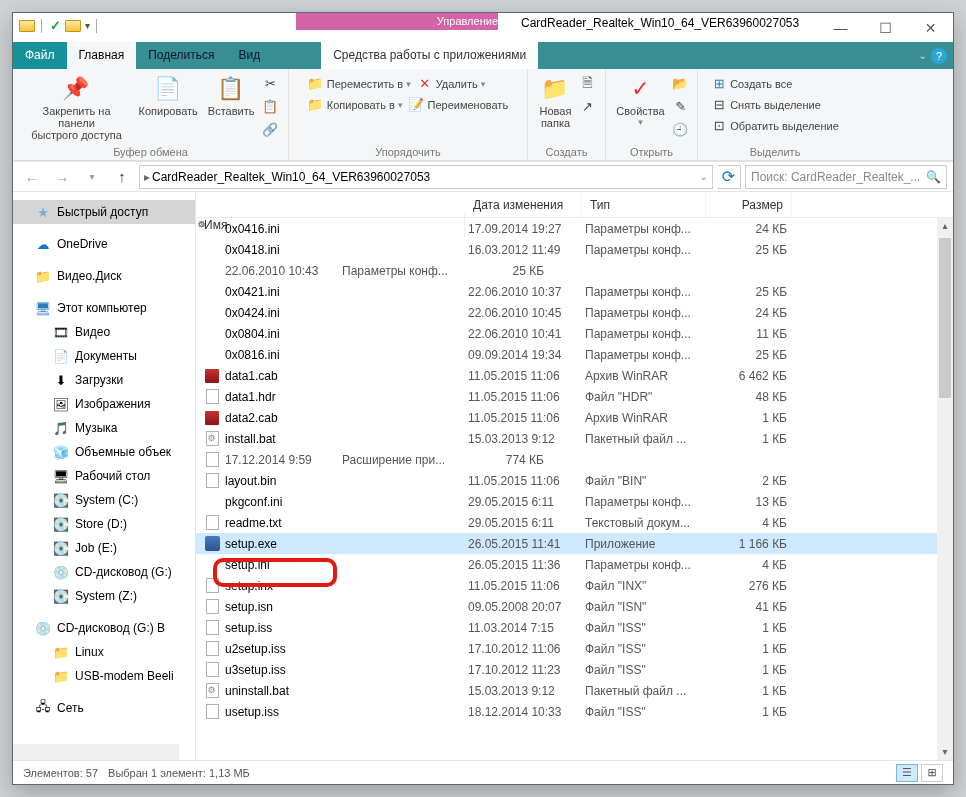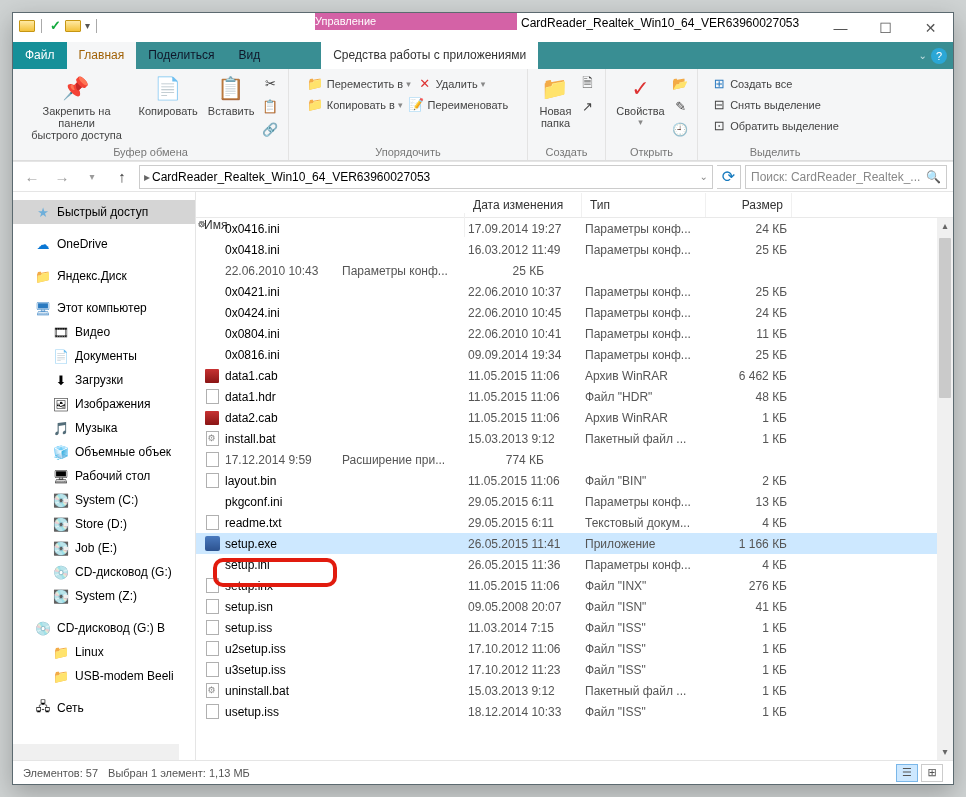--- a/index.html
+++ b/index.html
@@ -4,29 +4,29 @@
 <style>
 * { box-sizing: border-box; margin: 0; padding: 0; font-family: "Segoe UI", Tahoma, sans-serif; }
 body { background: #cfd3d3; width: 966px; height: 797px; overflow: hidden; padding: 12px; }
 .window { width: 942px; height: 773px; background: #fff; box-shadow: 0 8px 24px rgba(0,0,0,.25); border: 1px solid #5c6a70; display: flex; flex-direction: column; position: relative; }
 .titlebar { height: 29px; background: #fff; display: flex; align-items: flex-start; position: relative; }
 .qat { display: flex; align-items: center; height: 22px; padding: 3px 4px 0 6px; gap: 4px; }
 .qat .folder-icon-sm { width: 16px; height: 12px; background: linear-gradient(#ffe9a3,#f3c23b); border: 1px solid #c69613; border-radius: 1px; }
 .qat .divider { width: 3px; height: 14px; border-left: 1px solid #aaa; margin: 0 2px; }
 .qat .check-icon { color: #13aa3e; font-size: 13px; font-weight: bold; }
 .qat .down-arrow { font-size: 10px; color: #555; }
-.manage-tab { position: absolute; left: 302px; top: 0; width: 202px; height: 17px; background: #d462a6; color: #fff; font-size: 11px; text-align: left; line-height: 17px; }
+.manage-tab { position: absolute; left: 283px; top: 0; width: 202px; height: 17px; background: #d462a6; color: #fff; font-size: 11px; text-align: right; line-height: 17px; }
 .win-title { position: absolute; left: 508px; top: 3px; font-size: 12px; color: #000; }
 .winbtns { position: absolute; right: 0; top: 0; display: flex; }
 .winbtn { width: 45px; height: 29px; display: flex; align-items: center; justify-content: center; color: #555; font-size: 14px; }
 .winbtn.close { background: transparent; }
 .tabrow { height: 27px; background: #398e93; display: flex; align-items: flex-end; color: #fff; font-size: 12px; position: relative; }
 .tabrow .file-tab { background: #169099; color: #fff; padding: 6px 12px; height: 27px; margin: 0; }
 .tabrow .tab { padding: 6px 12px; height: 27px; color: #0f172a; }
-.tabrow .tab.active { background: #f5f6f7; color: #a16207; }
+.tabrow .tab.active { background: #f5f6f7; color: #000000; }
 .tabrow .tab.tools { background: #fff; color: #333; margin-left: 49px; }
 .tabrow .help { position: absolute; right: 6px; top: 6px; width: 16px; height: 16px; border-radius: 50%; background: #2ba7d6; color: #fff; font-size: 11px; text-align: center; line-height: 16px; }
 .tabrow .expand { position: absolute; right: 26px; top: 8px; color: #c6e0e2; font-size: 10px; }
 .ribbon { height: 92px; background: #f5f6f7; border-bottom: 1px solid #ddd; display: flex; font-size: 11px; color: #444; }
 .rgroup { display: flex; flex-direction: column; align-items: center; border-right: 1px solid #e3e3e3; padding: 4px 6px 0; }
 .rgroup .items { display: flex; gap: 6px; flex: 1; align-items: flex-start; }
 .rgroup .glabel { font-size: 11px; color: #777; margin-bottom: 2px; text-align: center; }
 .rbtn { display: flex; flex-direction: column; align-items: center; text-align: center; width: auto; cursor: default; padding: 2px; }
 .rbtn .ico { width: 30px; height: 28px; display: flex; align-items: center; justify-content: center; font-size: 22px; }
 .rbtn .lbl { font-size: 11px; line-height: 12px; margin-top: 2px; }
@@ -263,21 +263,21 @@
             <span>Быстрый доступ</span>
           </div>
       <div class="spacer"></div>
       <div class="item">
             <span class="nico" style="color:#0a77d4">☁</span>
             <span>OneDrive</span>
           </div>
       <div class="spacer"></div>
       <div class="item">
             <span class="nico" style="color:#e8b93e">📁</span>
-            <span>Яндекс.Диск</span>
+            <span>Видео.Диск</span>
           </div>
       <div class="spacer"></div>
       <div class="item">
             <span class="nico" style="color:#2a7ac0">🖥</span>
             <span>Этот компьютер</span>
           </div>
       <div class="item l2">
             <span class="nico">🎞</span>
             <span>Видео</span>
           </div>

